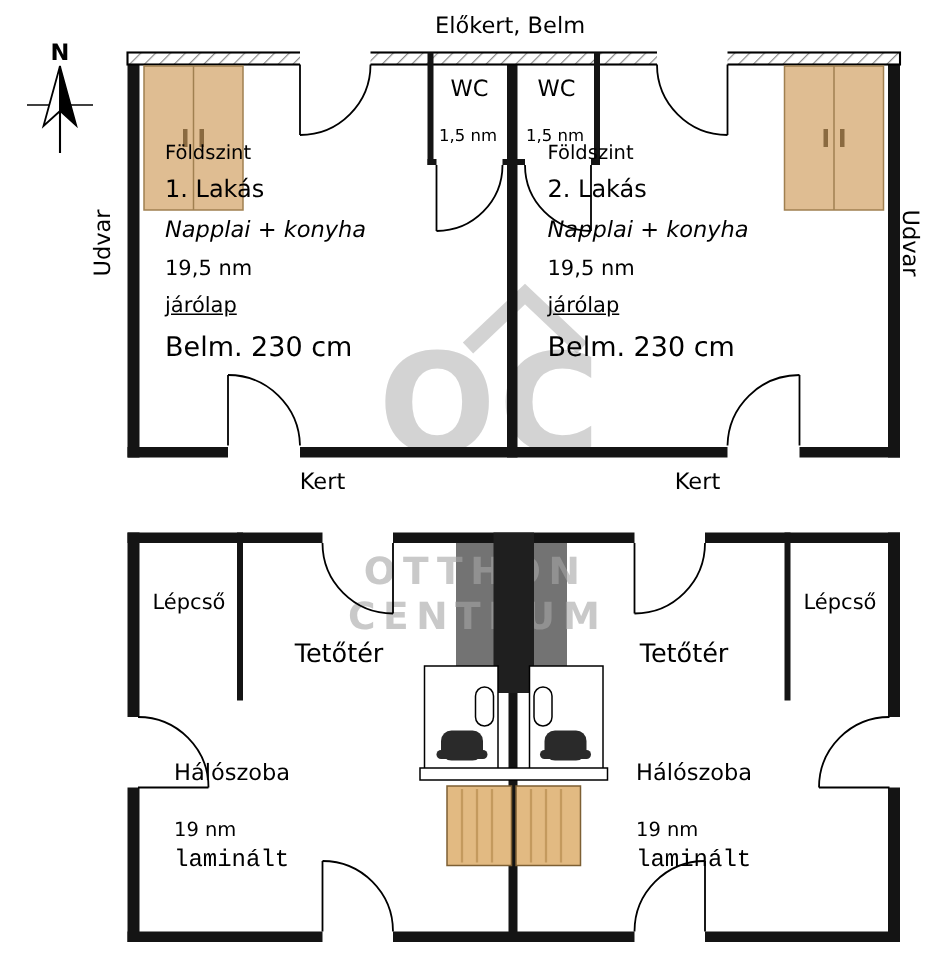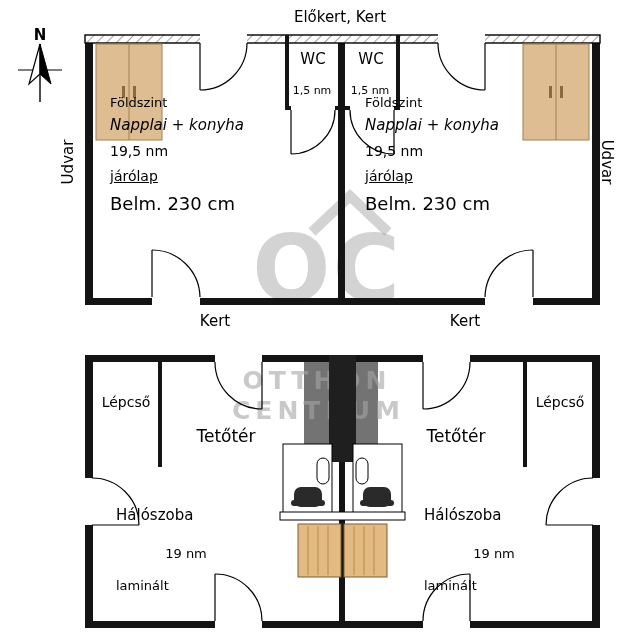--- a/index.html
+++ b/index.html
@@ -9,22 +9,22 @@
   .lbl{position:absolute;text-align:center;color:#000;white-space:nowrap;}
   .unit-stack{position:absolute;width:210px;}
   .unit-stack .l1{font-size:13px;margin-bottom:6px;}
   .unit-stack .l2{font-size:16px;margin-bottom:9px;}
   .unit-stack .l3{font-size:15px;margin-bottom:9px;font-style:italic;}
   .unit-stack .l4{font-size:14px;margin-bottom:9px;}
   .unit-stack .l5{font-size:14px;margin-bottom:9px;text-decoration:underline;}
   .unit-stack .l6{font-size:18px;}
   .room-stack{position:absolute;width:140px;}
   .room-stack .r1{font-size:15px;height:18px;line-height:18px;margin-bottom:21px;}
-  .room-stack .r2{font-size:13px;height:17px;line-height:17px;margin-bottom:15px;text-align:center;}
-  .room-stack .r3{font-size:13px;height:17px;line-height:17px;}
+  .room-stack .r2{font-size:13px;height:17px;line-height:17px;margin-bottom:3px;}
+  .room-stack .r3{font-size:16px;height:17px;line-height:17px;font-family:Liberation Mono, monospace;}
   .rot-left{transform:rotate(-90deg);}
   .rot-right{transform:rotate(90deg);}
   
   .wm-square{position:absolute;left:304px;top:358px;width:74px;height:102px;
              background:rgba(90,90,90,0.85);border-radius:3px;}
   .wm-logo{position:absolute;left:232px;top:224px;width:170px;text-align:right;
            font-size:92px;font-weight:700;line-height:1;letter-spacing:2px;
            color:rgba(150,150,150,0.42);}
   .wm-line{position:absolute;width:170px;left:232px;text-align:center;
            font-size:25px;font-weight:700;letter-spacing:5px;color:rgba(165,165,165,0.6);}
@@ -168,37 +168,39 @@
         <rect x="344" y="524" width="43" height="53" fill="#e2ba82" stroke="#7d5f33" stroke-width="1"></rect>
         <line x1="354" y1="526" x2="354" y2="575" stroke="#c49a5e" stroke-width="1.5"></line>
         <line x1="364" y1="526" x2="364" y2="575" stroke="#c49a5e" stroke-width="1.5"></line>
         <line x1="374" y1="526" x2="374" y2="575" stroke="#c49a5e" stroke-width="1.5"></line>
       </g>
     </g>
   </svg>
 
   <div class="layer">
 
-    <div class="lbl" style="left:190px;top:8px;width:300px;font-size:15px;">Előkert, Kert</div>
+    <div class="lbl" style="left:190px;top:8px;width:300px;font-size:15px;">Előkert, Belm</div>
 
     <div class="lbl" style="left:28px;top:26px;width:24px;font-size:15px;font-weight:700;">N</div>
 
     <div class="lbl rot-left" style="left:33px;top:153px;width:70px;font-size:15px;">Udvar</div>
     <div class="lbl rot-right" style="left:572px;top:153px;width:70px;font-size:15px;">Udvar</div>
 
     <div class="unit-stack" style="left:110px;top:95px;">
       <div class="line l1">Földszint</div>
+      <div class="line l2">1. Lakás</div>
       <div class="line l3">Napplai + konyha</div>
       <div class="line l4">19,5 nm</div>
       <div class="line l5">járólap</div>
       <div class="line l6">Belm. 230 cm</div>
     </div>
 
     <div class="unit-stack" style="left:365px;top:95px;">
       <div class="line l1">Földszint</div>
+      <div class="line l2">2. Lakás</div>
       <div class="line l3">Napplai + konyha</div>
       <div class="line l4">19,5 nm</div>
       <div class="line l5">járólap</div>
       <div class="line l6">Belm. 230 cm</div>
     </div>
 
     <div class="lbl" style="left:287px;top:50px;width:52px;font-size:15px;">WC</div>
     <div class="lbl" style="left:284px;top:84px;width:56px;font-size:11px;">1,5 nm</div>
     <div class="lbl" style="left:345px;top:50px;width:52px;font-size:15px;">WC</div>
     <div class="lbl" style="left:342px;top:84px;width:56px;font-size:11px;">1,5 nm</div>

